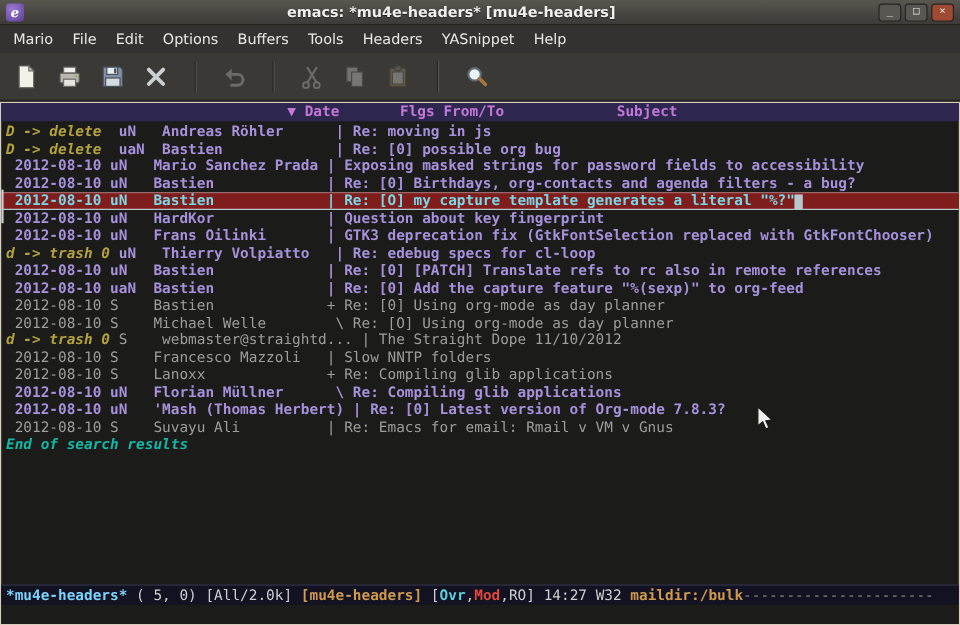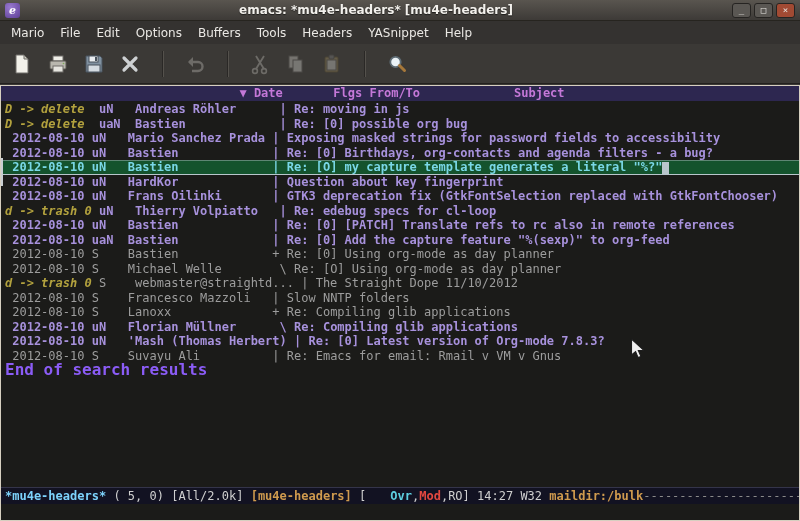--- a/index.html
+++ b/index.html
@@ -20,32 +20,32 @@
   .toolbar { height:40px; background:#3b3936; border-bottom:1px solid #23211e; display:flex; align-items:center; padding:0 4px; }
   .tb-btn { width:36px; height:34px; display:flex; align-items:center; justify-content:center; border-radius:3px; }
   .tb-btn.disabled { opacity:.32; }
   .tb-sep { width:1px; height:26px; background:#2a2826; box-shadow:1px 0 0 #54514c; margin:0 14px; }
 
   
   .frame { position:absolute; left:0; top:85px; width:800px; height:436px; border:1px solid #d6cfc0; background:#1b1b19; display:flex; flex-direction:column; font-family:"DejaVu Sans Mono",monospace; }
   .header-line { height:15px; background:#2d2750; color:#c478d8; font-weight:bold; font-size:12px; line-height:15px; white-space:pre; padding-left:4px; overflow:hidden;text-align:center; }
   .buffer { flex:1; position:relative; padding-top:1px; font-size:12px; line-height:14.5px; overflow:hidden; }
   .msg-row { white-space:pre; height:14.5px; padding-left:4px; }
-  .msg-row.current { background:#14532d; box-shadow:inset 0 -1px 0 #b9c6cc, inset 0 1px 0 rgba(185,198,204,.45); }
+  .msg-row.current { background:#7f1d1d; box-shadow:inset 0 -1px 0 #b9c6cc, inset 0 1px 0 rgba(185,198,204,.45); }
   .face-unread { color:#a791dc; font-weight:bold; }
   .face-read { color:#9d9d9d; }
   .face-mark { color:#b3a23e; font-style:italic; font-weight:bold; }
   .face-current { color:#79d7e6; font-weight:bold; }
   .point-cursor { display:inline-block; width:7px; height:13px; background:#b9c6cc; vertical-align:-2px; }
-  .end-line { color:#8b5cf6; font-weight:bold; font-size:16px; line-height:14.5px; white-space:pre; padding-left:4px; }
+  .end-line { color:#14b8a6; font-style:italic; font-weight:bold; font-size:12px; line-height:14.5px; white-space:pre; padding-left:4px; }
   .scroll-thumb { position:absolute; left:0; top:57px; width:2px; height:28px; background:#c9ced1; }
 
   .mode-line { height:17px; background:#121222; border-top:1px solid #34344a; font-size:12px; line-height:16px; white-space:pre; padding-left:4px; overflow:hidden; }
   .ml-cyan  { color:#7dd3fc; font-weight:bold; }
-  .ml-cyan2 { color:#5ecfe0; font-weight:bold;margin-left:24px; }
+  .ml-cyan2 { color:#5ecfe0; font-weight:bold; }
   .ml-amber { color:#cf9a4e; font-weight:bold; }
   .ml-red   { color:#e34840; font-weight:bold; }
   .ml-fg    { color:#cfcfcf; }
   .ml-dim   { color:#8a8a8a; }
   .echo-area { height:16px; background:#1b1b19; }
 
   .mouse-cursor { position:absolute; left:630px; top:338px; z-index:9; }
 </style>
 </head>
 <body>

